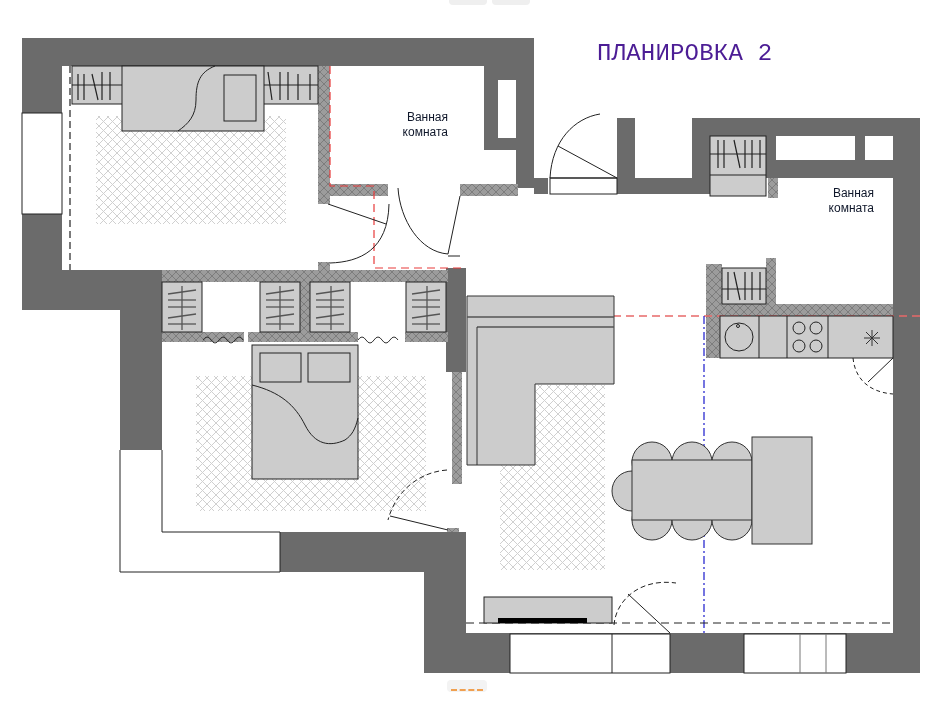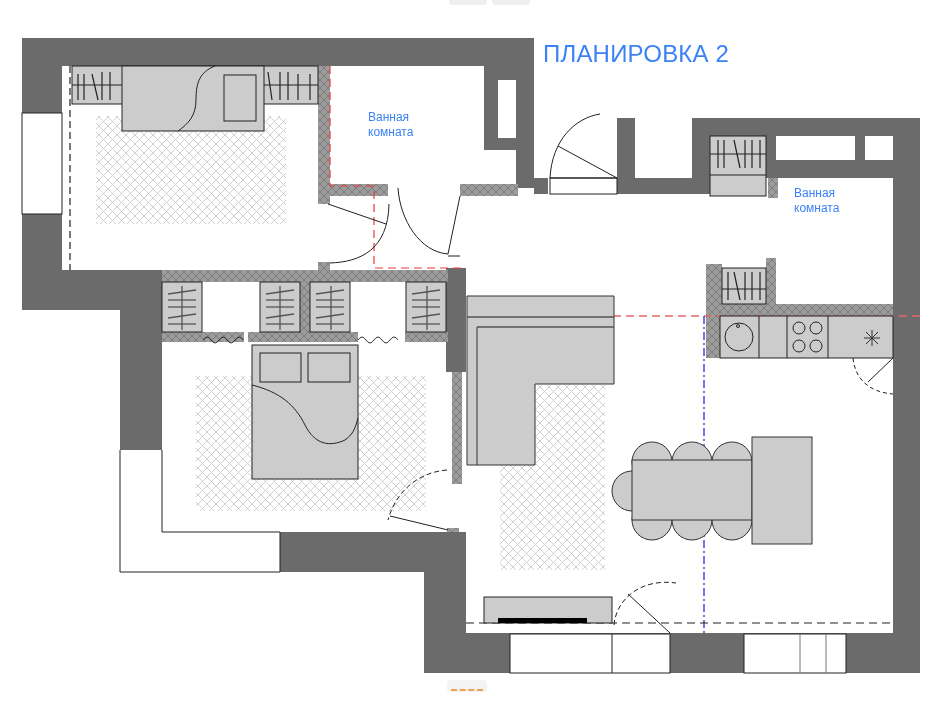--- a/index.html
+++ b/index.html
@@ -1,19 +1,19 @@
 <!DOCTYPE html>
 <html><head>
 <meta charset="utf-8">
 <style>
   html, body { margin: 0; padding: 0; background: #ffffff; }
   body { width: 939px; height: 708px; position: relative; overflow: hidden; font-family: "Liberation Sans", sans-serif; }
   #plan { position: absolute; left: 0; top: 0; width: 939px; height: 708px; }
-  .title { position: absolute; left: 543px; top: 40px; font-size: 24px; color: #3b82f6; letter-spacing: 0.2px; font-family: Liberation Sans, sans-serif; }
-  .label { position: absolute; font-size: 12px; color: #3b82f6; text-align: left; line-height: 15px; font-family: "Liberation Sans", sans-serif; }
+  .title { position: absolute; left: 597px; top: 40px; font-size: 24px; color: #4c1d95; letter-spacing: 0.2px; font-family: Liberation Mono, monospace; }
+  .label { position: absolute; font-size: 12px; color: #0f172a; text-align: right; line-height: 15px; font-family: "Liberation Sans", sans-serif; }
   .topbtn { position: absolute; top: 0; width: 38px; height: 5px; background: #efefef; border-radius: 0 0 4px 4px; }
   .botbtn { position: absolute; left: 447px; top: 680px; width: 40px; height: 12px; background: #f3f3f3; border-radius: 4px; }
   .botbtn::after { content: ""; position: absolute; left: 4px; right: 4px; top: 9px; border-top: 2px dashed #f0a050; }
 </style>
 </head>
 <body>
 
 <div class="topbtn" style="left:449px;"></div>
 <div class="topbtn" style="left:492px;"></div>
 

